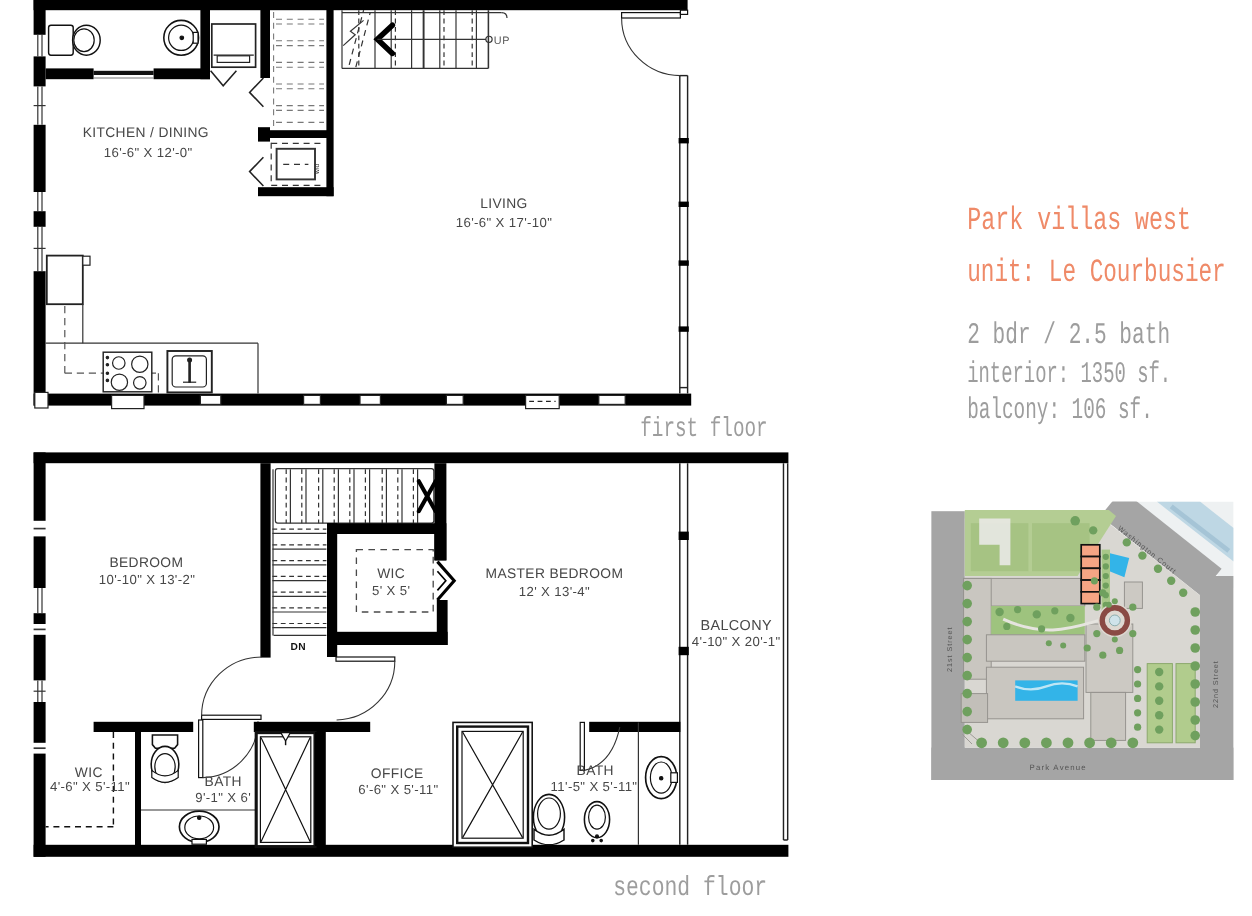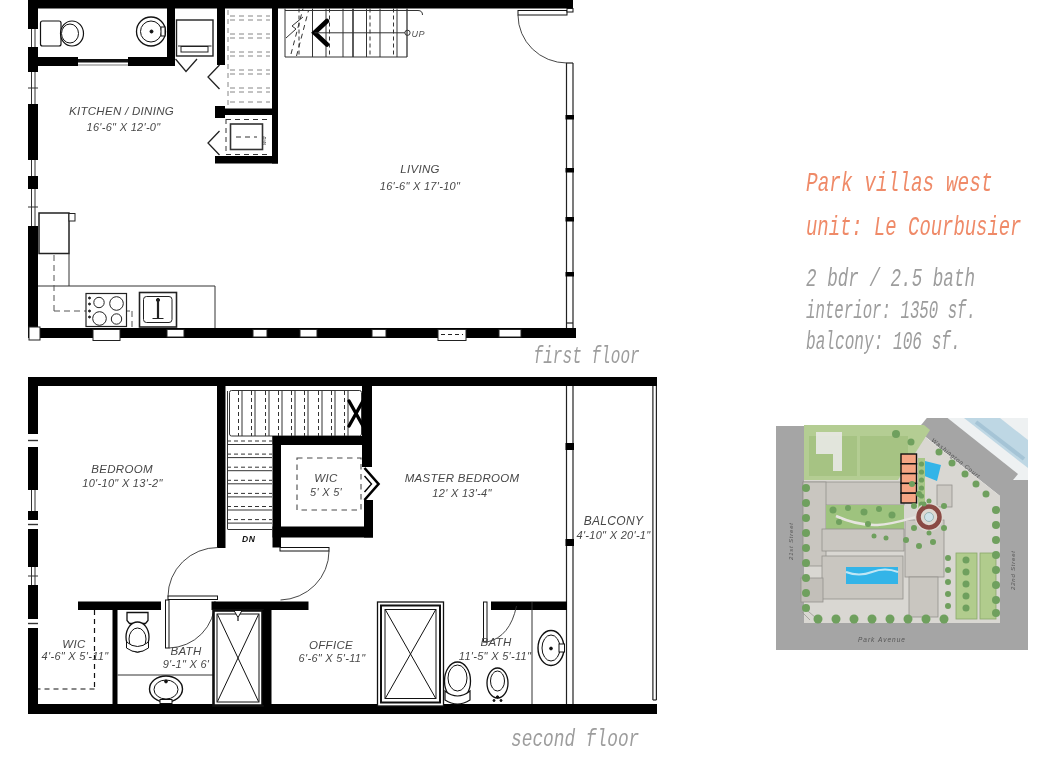--- a/index.html
+++ b/index.html
@@ -1,17 +1,17 @@
 <!DOCTYPE html>
 <html><head>
 <meta charset="utf-8">
 <style>
   html,body{margin:0;padding:0;background:#fff;}
   .page{position:relative;width:1043px;height:763px;background:#fff;overflow:hidden;
-        font-family:"Liberation Sans", sans-serif;font-style:italic;}
+        font-family:"Liberation Sans", sans-serif;}
   svg{display:block}
   text{font-family:"Liberation Sans", sans-serif;-webkit-font-smoothing:antialiased;}
   .mono{font-family:"Liberation Mono", monospace;}
   .lbl{fill:#474747;letter-spacing:0.3px;}
 </style>
 </head>
 <body>
 <div class="page">
 <svg width="1043" height="763" viewBox="0 0 1043 763">
 

